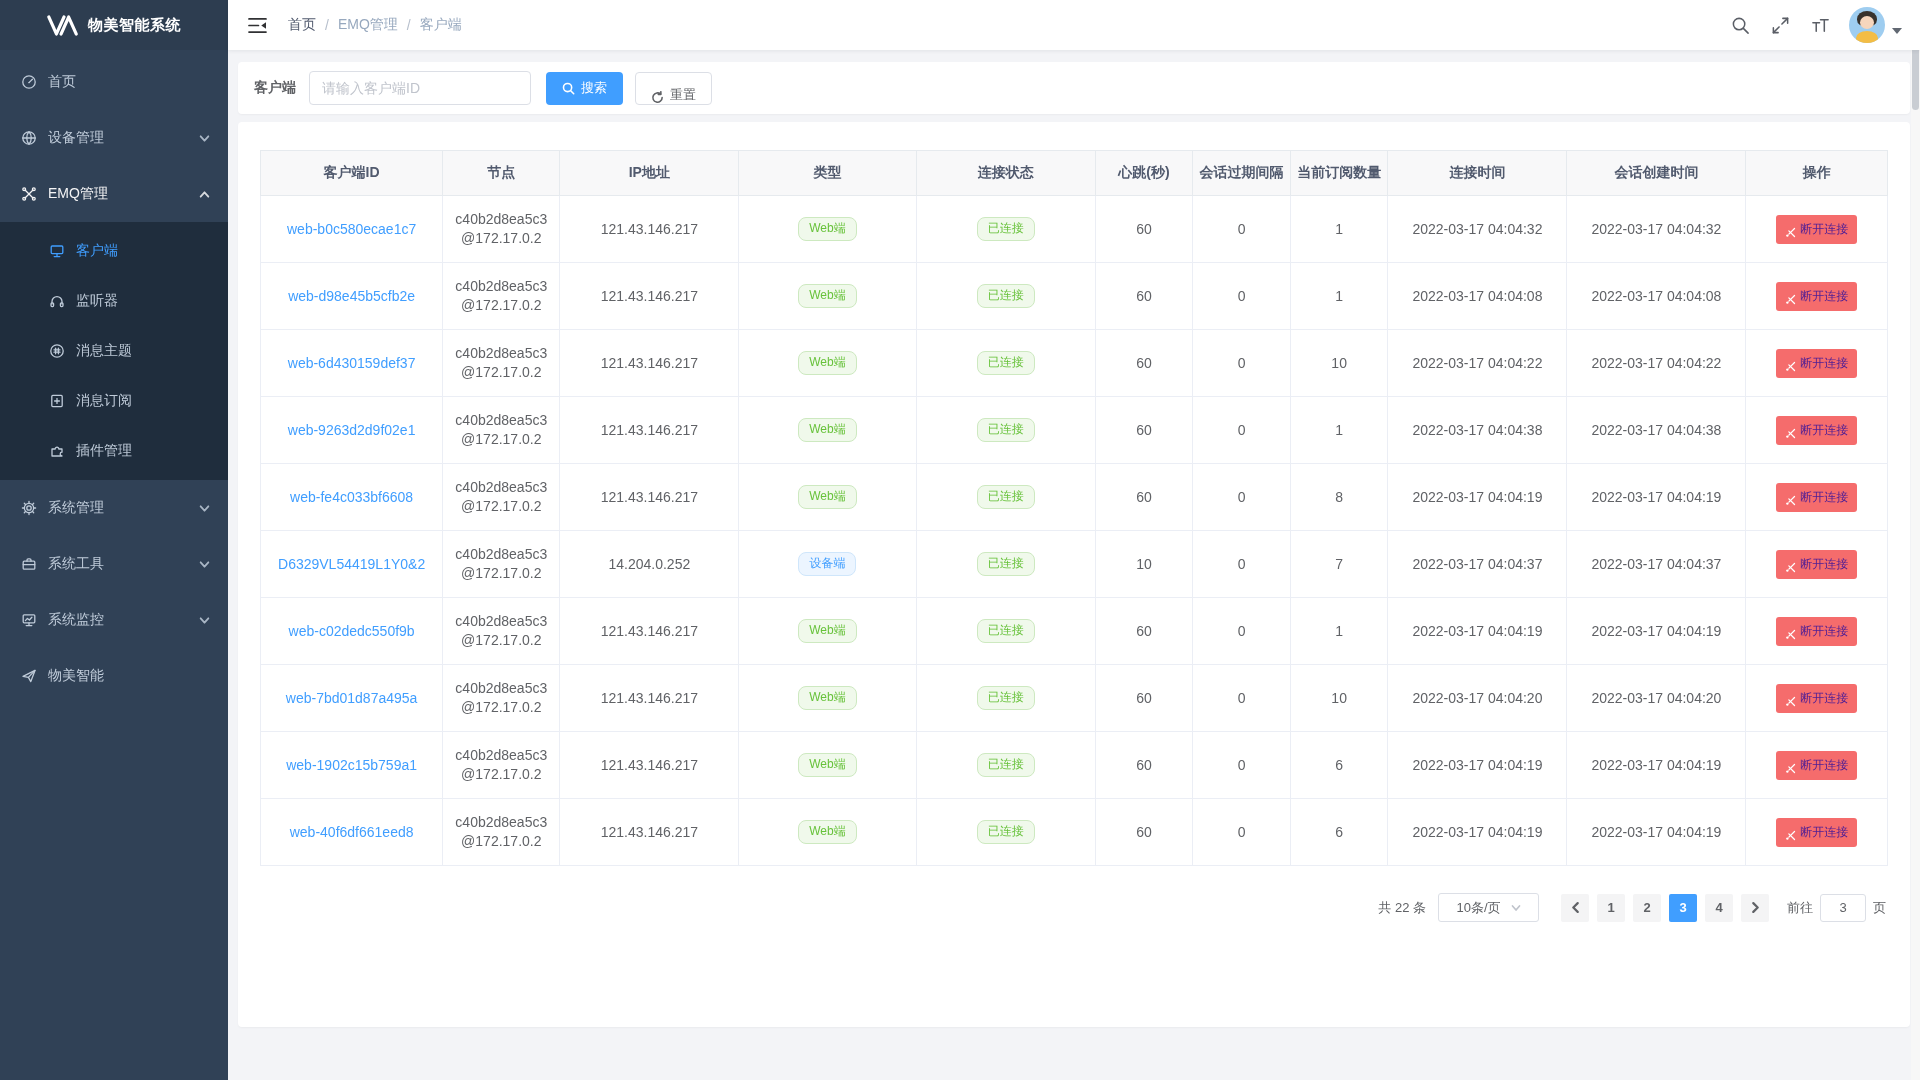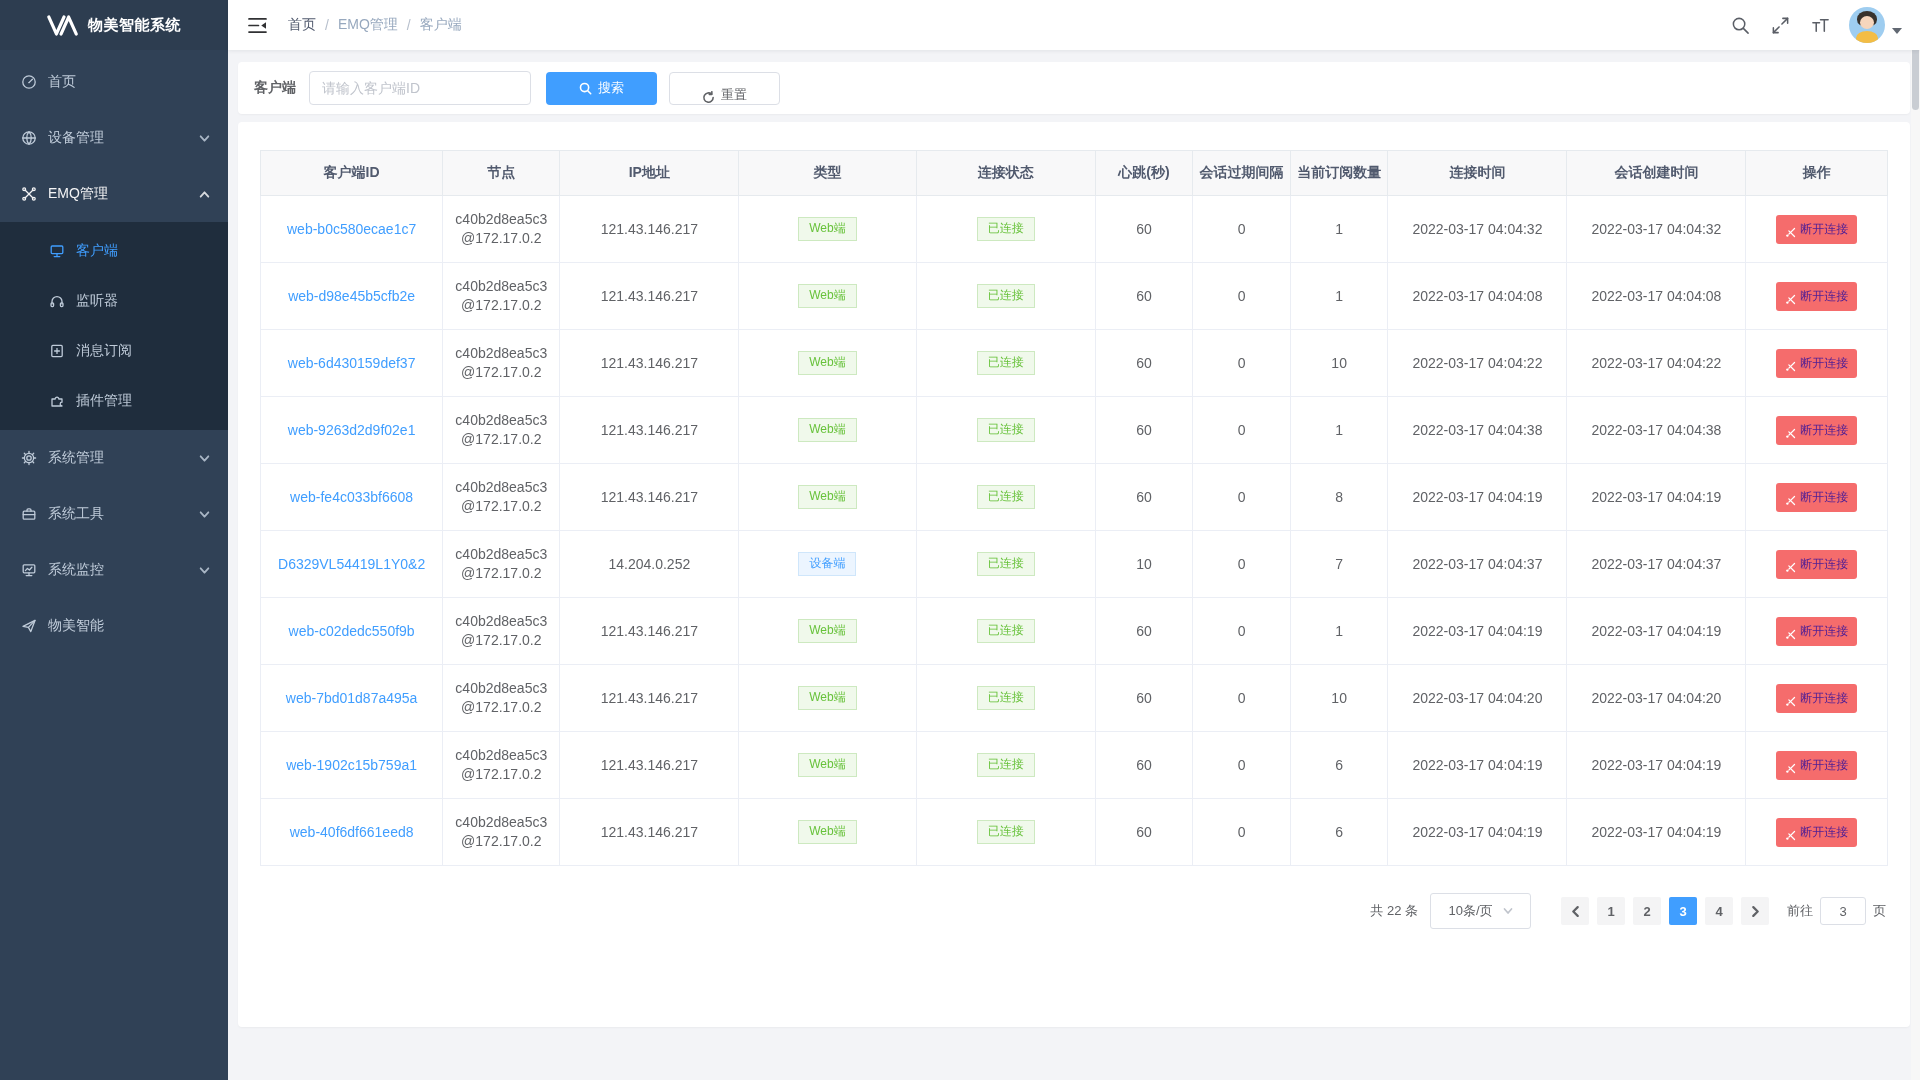--- a/index.html
+++ b/index.html
@@ -43,42 +43,42 @@
   .avatar .face { position:absolute; left:11px; top:9px; width:14px; height:13px; border-radius:50%; background:#f6d6bd; }
   .avatar .body { position:absolute; left:7px; top:24px; width:22px; height:14px; border-radius:50% 50% 0 0; background:#f3bd45; }
   .avatar-caret { width:0; height:0; border-left:5px solid transparent; border-right:5px solid transparent; border-top:6px solid #616872; align-self:flex-end; margin:0 0 9px -10px; cursor:pointer; }
 
   .content { flex:1; padding:12px 10px 0; }
   .card { background:#fff; border-radius:4px; box-shadow:0 1px 2px rgba(0,0,0,.04); }
   .search-card { padding:9px 16px; display:flex; align-items:center; margin-bottom:8px; }
   .search-label { font-size:14px; font-weight:700; color:#606266; }
   .search-input { width:222px; height:34px; border:1px solid #dcdfe6; border-radius:4px; margin-left:13px; padding:0 12px; font-size:14px; color:#606266; outline:none; font-family:inherit; }
   .search-input::placeholder { color:#c0c4cc; }
-  .btn { height:33px; border-radius:4px; font-size:13px; padding:0 32px; display:inline-flex; align-items:center; gap:6px; cursor:pointer; border:1px solid transparent; font-family:inherit; }
+  .btn { height:33px; border-radius:4px; font-size:13px; padding:0 15px; display:inline-flex; align-items:center; gap:6px; cursor:pointer; border:1px solid transparent; font-family:inherit; }
   .btn svg { width:13px; height:13px; fill:none; stroke-width:1.7; stroke-linecap:round; stroke-linejoin:round; }
   .btn-primary { background:#409eff; color:#fff; margin-left:15px; }
   .btn-primary svg { stroke:#fff; }
   .btn-plain { background:#fff; border-color:#dcdfe6; color:#606266; margin-left:12px;align-items:flex-end; }
   .btn-plain svg { stroke:#606266; }
 
   .table-card { padding:28px 22px 0; min-height:905px; }
   table { width:100%; border-collapse:collapse; font-size:14px; color:#606266; table-layout:fixed; }
   th { background:#f8f8f9; color:#515a6e; font-weight:700; height:45px; border:1px solid #e6eaee; padding:0 4px; }
   td { border:1px solid #ebeef5; height:67px; text-align:center; padding:0 6px; line-height:1.45; word-break:break-all; }
   .cid { color:#409eff; cursor:pointer; }
   .node-cell div { line-height:19px; }
-  .tag { display:inline-block; padding:4px 10px; font-size:12px; border-radius:0; border:1px solid; line-height:1.15; }
+  .tag { display:inline-block; padding:4px 10px; font-size:12px; border-radius:8px; border:1px solid; line-height:1.15; }
   .tag-success { background:#f0f9eb; border-color:#cde9c0; color:#67c23a; }
   .tag-primary { background:#ecf5ff; border-color:#cfe6fb; color:#409eff; }
   .btn-danger { background:#f56c6c; color:#4c1d95; border:none; border-radius:3px; font-size:12px; padding:6px 9px; display:inline-flex; align-items:flex-end; gap:4px; cursor:pointer; font-family:Liberation Sans, sans-serif; }
   .btn-danger svg { width:11px; height:11px; stroke:#fff; fill:#fff; stroke-width:1.4; stroke-linecap:round; }
 
   .pagination { display:flex; justify-content:flex-end; align-items:center; padding:27px 2px 0; font-size:13px; color:#606266; }
   .pg-total { margin-right:12px; }
-  .pg-select { width:101px; height:36px; border:1px solid #dcdfe6; border-radius:3px; display:flex; align-items:center; justify-content:center; gap:10px; color:#606266; cursor:pointer; margin-right:26px; background:#fff; }
+  .pg-select { width:101px; height:29px; border:1px solid #dcdfe6; border-radius:3px; display:flex; align-items:center; justify-content:center; gap:10px; color:#606266; cursor:pointer; margin-right:18px; background:#fff; }
   .pg-select svg { width:10px; height:10px; stroke:#c0c4cc; fill:none; stroke-width:1.7; stroke-linecap:round; stroke-linejoin:round; }
   .page-btn { min-width:28px; height:28px; background:#f4f4f5; border-radius:2px; display:inline-flex; align-items:center; justify-content:center; font-weight:700; color:#606266; cursor:pointer; margin:0 4px; padding:0 4px; }
   .page-btn.active { background:#409eff; color:#fff; }
   .page-btn svg { width:11px; height:11px; stroke:#606266; fill:none; stroke-width:2; stroke-linecap:round; stroke-linejoin:round; }
   .pg-goto { margin-left:14px; display:flex; align-items:center; gap:7px; }
   .goto-input { width:46px; height:28px; border:1px solid #dcdfe6; border-radius:3px; text-align:center; font-size:13px; color:#606266; outline:none; font-family:inherit; }
 
   
   .scrollbar { position:fixed; right:0; top:0; width:9px; height:1080px; background:#f7f7f7; }
   .scrollbar .thumb { position:absolute; top:0; left:1px; width:7px; height:110px; border-radius:4px; background:#c9cdd3; }
@@ -153,20 +153,32 @@
           </div>
           <div class="menu-item">
             <span class="mi-icon">
               <svg viewBox="0 0 16 16">
                 <path d="M3 11 V8.6 a5 5 0 0 1 10 0 V11"></path>
                 <rect x="2" y="9.8" width="2.6" height="3.8" rx="1"></rect>
                 <rect x="11.4" y="9.8" width="2.6" height="3.8" rx="1"></rect>
               </svg>
             </span>
             <span>监听器</span>
+          </div>
+          <div class="menu-item">
+            <span class="mi-icon">
+              <svg viewBox="0 0 16 16">
+                <circle cx="8" cy="8" r="6.2"></circle>
+                <line x1="6.6" y1="5.2" x2="6.6" y2="10.8"></line>
+                <line x1="9.4" y1="5.2" x2="9.4" y2="10.8"></line>
+                <line x1="5" y1="6.8" x2="11" y2="6.8"></line>
+                <line x1="5" y1="9.2" x2="11" y2="9.2"></line>
+              </svg>
+            </span>
+            <span>消息主题</span>
           </div>
           <div class="menu-item">
             <span class="mi-icon">
               <svg viewBox="0 0 16 16">
                 <rect x="2.8" y="2.4" width="10.4" height="11.2" rx="1"></rect>
                 <line x1="8" y1="5.6" x2="8" y2="10.4"></line>
                 <line x1="5.6" y1="8" x2="10.4" y2="8"></line>
               </svg>
             </span>
             <span>消息订阅</span>

